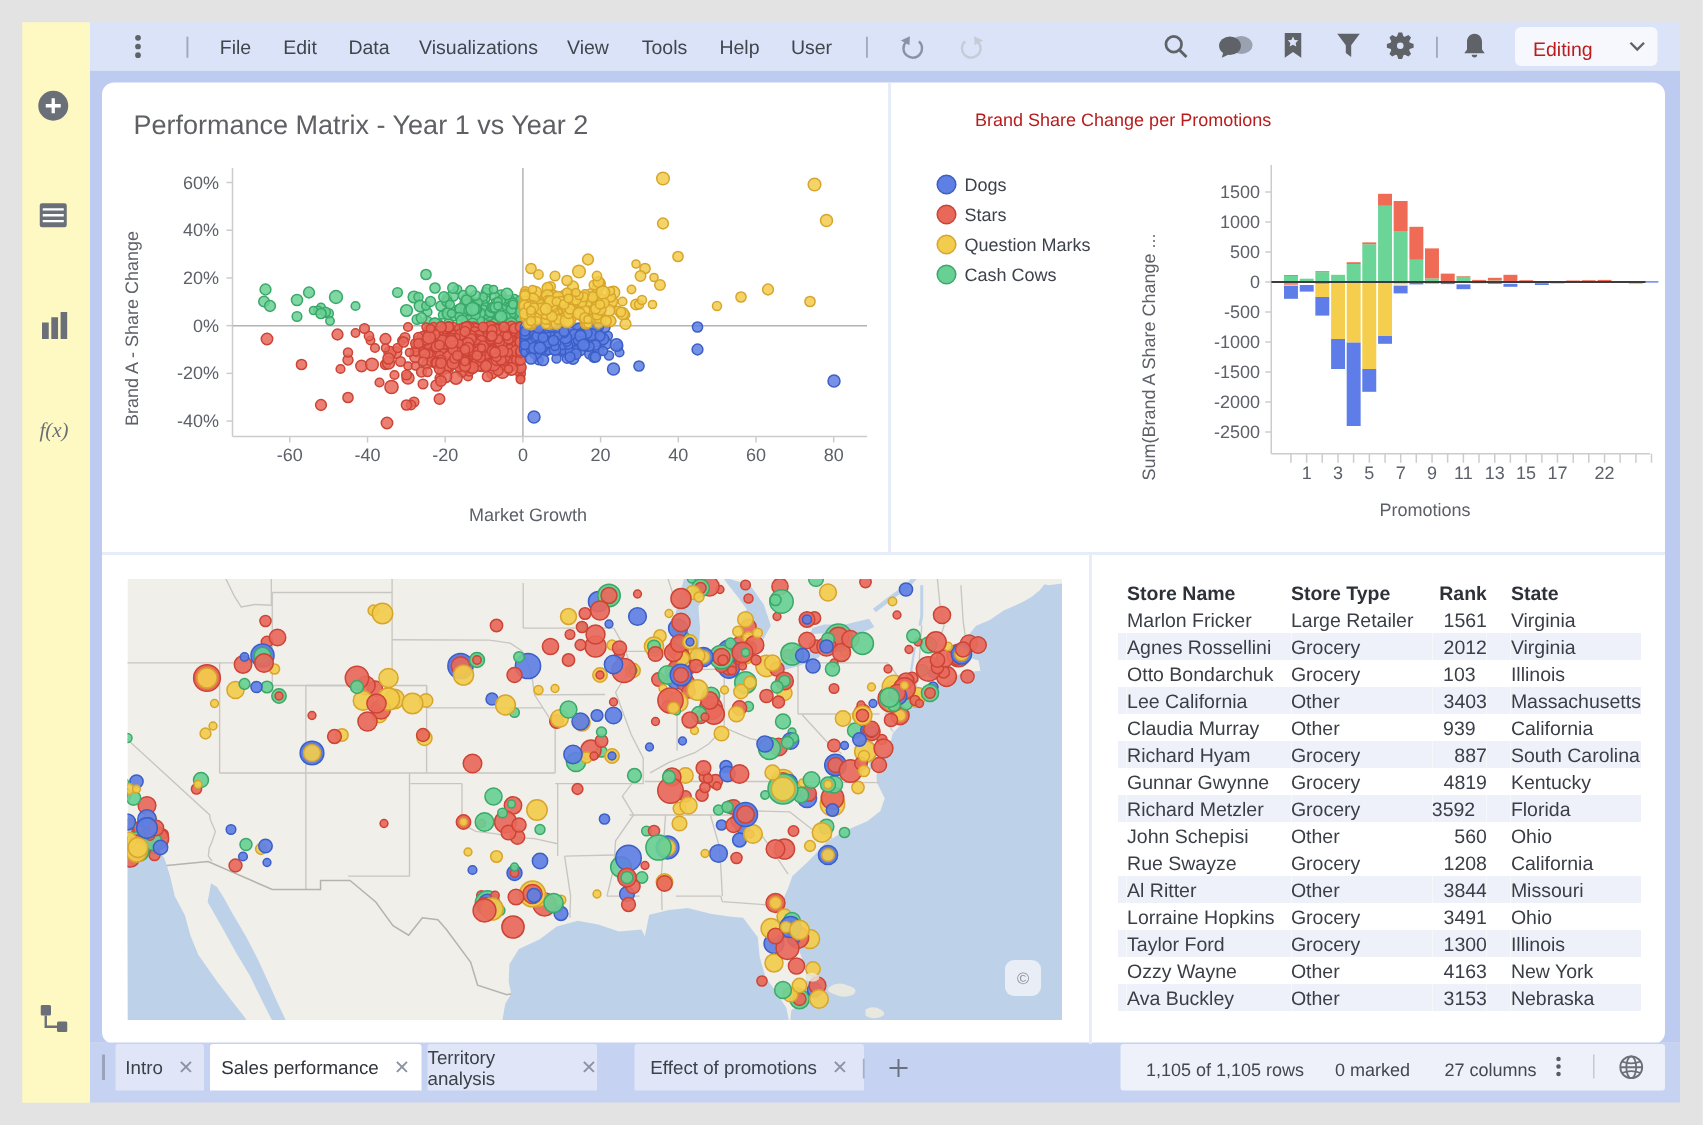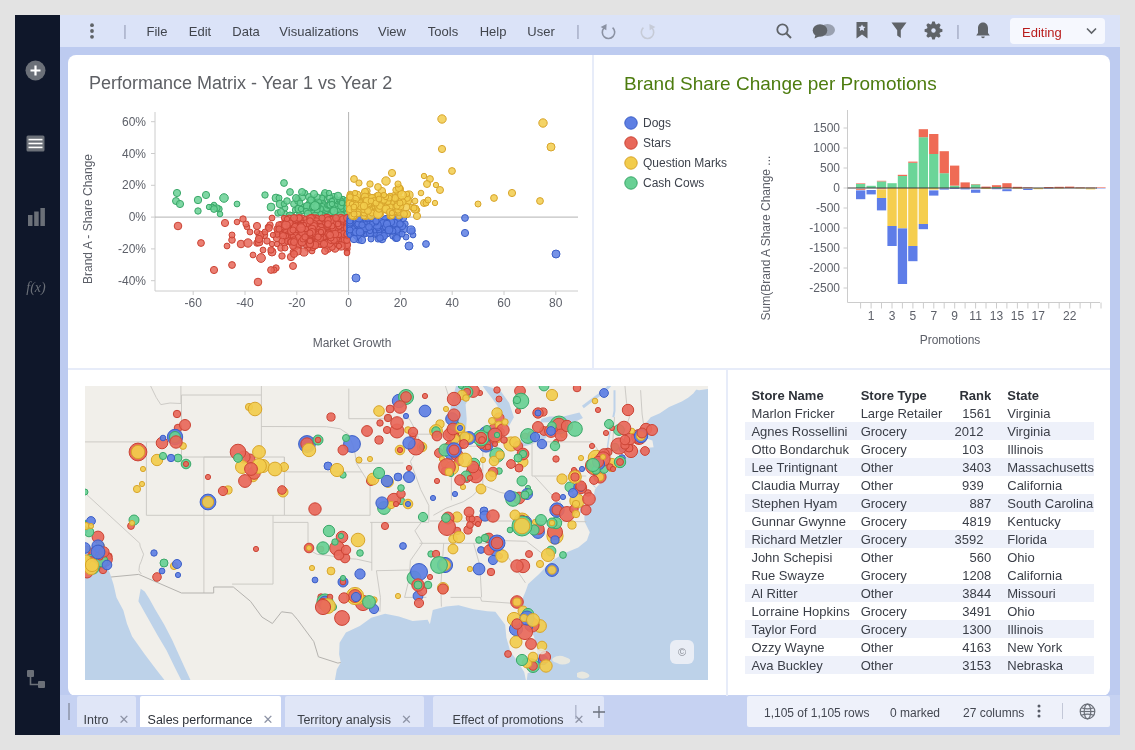--- a/index.html
+++ b/index.html
@@ -1,25 +1,25 @@
 <!DOCTYPE html>
 <html><head><meta charset="utf-8"><style>
 *{margin:0;padding:0;box-sizing:border-box}
 html,body{width:1135px;height:750px;overflow:hidden;font-family:"Liberation Sans",sans-serif;background:#e3e3e3}
 #app{position:relative;width:1135px;height:750px}
 .abs{position:absolute}
-#sidebar{left:15px;top:15px;width:45px;height:720px;background:#0f172a}
+#sidebar{left:15px;top:15px;width:45px;height:720px;background:#fef9c3}
 #toolbar{left:60px;top:15px;width:1060px;height:32px;background:#dbe3f8;display:flex;align-items:center}
 #contentbg{left:60px;top:47px;width:1060px;height:648px;background:#bdcbf0}
 #panelwhite{left:68px;top:55px;width:1042px;height:641px;background:#fff;border-radius:8px}
 .divline{position:absolute;background:#e7ecf9}
 .menu{font-size:13px;color:#41454d}
 .sep{color:#9fa6bf;font-size:15px}
 #statusbar{left:60px;top:695px;width:1060px;height:40px;background:#c6d2f2}
-.tab{position:absolute;top:696px;height:31px;background:#e0e6f7;border-radius:2px 2px 0 0;font-size:12.5px;color:#3c4048;display:flex;align-items:flex-end;justify-content:center}
+.tab{position:absolute;top:696px;height:31px;background:#e0e6f7;border-radius:2px 2px 0 0;font-size:12.5px;color:#3c4048;display:flex;align-items:center;justify-content:center}
 .tab .x{color:#8d93a5;font-size:13px;margin-left:10px}
 .tab.active{background:#fff;color:#2f333b}
 .stxt{font-size:12px;color:#434751}
 svg{display:block}
 .axis{stroke:#cccccc;stroke-width:1}
 .zero{stroke:#b3b3b3;stroke-width:1}
 .tick{fill:#5d6069;font-size:12px}
 .atitle{fill:#5d6069;font-size:12px}
 .cD{fill:#5e7fe3;stroke:#3c5fc7;stroke-width:1}
 .cS{fill:#e8685a;stroke:#cc4435;stroke-width:1}
@@ -124,21 +124,21 @@
           <rect x="0" y="0" width="7" height="7" rx="1"></rect>
           <rect x="11" y="11" width="7" height="7" rx="1"></rect>
           <path d="M3.5 7 V14.5 H11" fill="none" stroke="#6b7078" stroke-width="1.6"></path>
         </g>
       </svg>
     </div>
     <div class="divline" style="left:592px;top:55px;width:2px;height:314px"></div>
     <div class="divline" style="left:68px;top:368px;width:1042px;height:2px"></div>
     <div class="divline" style="left:726px;top:370px;width:2px;height:326px"></div>
     <div class="abs" style="left:89px;top:73px;font-size:18px;color:#5e6065">Performance Matrix - Year 1 vs Year 2</div>
-    <div class="abs" style="left:624px;top:73px;font-size:19px;color:#4d7c0f">Brand Share Change per Promotions</div>
+    <div class="abs" style="left:650px;top:73px;font-size:12px;color:#b91c1c">Brand Share Change per Promotions</div>
     <svg class="abs" style="left:68px;top:55px" width="524" height="313" viewBox="0 0 524 313">
       <line x1="87.0" y1="57.0" x2="87.0" y2="236.0" class="axis"></line>
       <line x1="87.0" y1="236.0" x2="510.0" y2="236.0" class="axis"></line>
       <line x1="280.6" y1="57.0" x2="280.6" y2="236.0" class="zero"></line>
       <line x1="87.0" y1="162.1" x2="510.0" y2="162.1" class="zero"></line>
       <line x1="83.0" y1="66.7" x2="87.0" y2="66.7" class="axis"></line>
       <text x="78" y="70.7" text-anchor="end" class="tick">60%</text>
       <line x1="83.0" y1="98.5" x2="87.0" y2="98.5" class="axis"></line>
       <text x="78" y="102.5" text-anchor="end" class="tick">40%</text>
       <line x1="83.0" y1="130.3" x2="87.0" y2="130.3" class="axis"></line>
@@ -1950,51 +1950,51 @@
             <td>Marlon Fricker</td>
             <td>Large Retailer</td>
             <td style="text-align:right">1561</td>
             <td></td>
             <td>Virginia</td>
           </tr>
           <tr class="alt">
             <td></td>
             <td>Agnes Rossellini</td>
             <td>Grocery</td>
-            <td style="">2012</td>
+            <td style="text-align:right">2012</td>
             <td></td>
             <td>Virginia</td>
           </tr>
           <tr>
             <td></td>
             <td>Otto Bondarchuk</td>
             <td>Grocery</td>
             <td style="text-align:center">103</td>
             <td></td>
             <td>Illinois</td>
           </tr>
           <tr class="alt">
             <td></td>
-            <td>Lee Trintignant</td>
+            <td>Lee California</td>
             <td>Other</td>
             <td style="text-align:right">3403</td>
             <td></td>
             <td>Massachusetts</td>
           </tr>
           <tr>
             <td></td>
             <td>Claudia Murray</td>
             <td>Other</td>
             <td style="text-align:center">939</td>
             <td></td>
             <td>California</td>
           </tr>
           <tr class="alt">
             <td></td>
-            <td>Stephen Hyam</td>
+            <td>Richard Hyam</td>
             <td>Grocery</td>
             <td style="text-align:right">887</td>
             <td></td>
             <td>South Carolina</td>
           </tr>
           <tr>
             <td></td>
             <td>Gunnar Gwynne</td>
             <td>Grocery</td>
             <td style="text-align:right">4819</td>
@@ -2069,25 +2069,25 @@
       </table>
     </div>
     <div class="tab" style="left:77px;width:59px">
       <span>Intro</span>
       <span class="x">✕</span>
     </div>
     <div class="tab active" style="left:140px;width:141px">
       <span>Sales performance</span>
       <span class="x">✕</span>
     </div>
-    <div class="tab" style="left:285px;width:139px">
+    <div class="tab" style="left:285px;width:113px">
       <span>Territory analysis</span>
       <span class="x">✕</span>
     </div>
-    <div class="tab" style="left:433px;width:171px">
+    <div class="tab" style="left:423px;width:153px">
       <span>Effect of promotions</span>
       <span class="x">✕</span>
     </div>
     <div class="abs" style="left:574px;top:703px;color:#a7aec5;font-size:14px">|</div>
     <svg class="abs" style="left:592px;top:705px" width="14" height="14" viewBox="0 0 14 14">
       <path d="M7 1 V13 M1 7 H13" stroke="#6a707c" stroke-width="1.3"></path>
     </svg>
     <div class="abs" style="left:68px;top:703px;width:2px;height:17px;background:#9aa3ba"></div>
     <div class="abs" style="left:747px;top:696px;width:363px;height:31px;background:#eef1fa;border-radius:2px"></div>
     <div class="abs stxt" style="left:764px;top:706px">1,105 of 1,105 rows</div>

